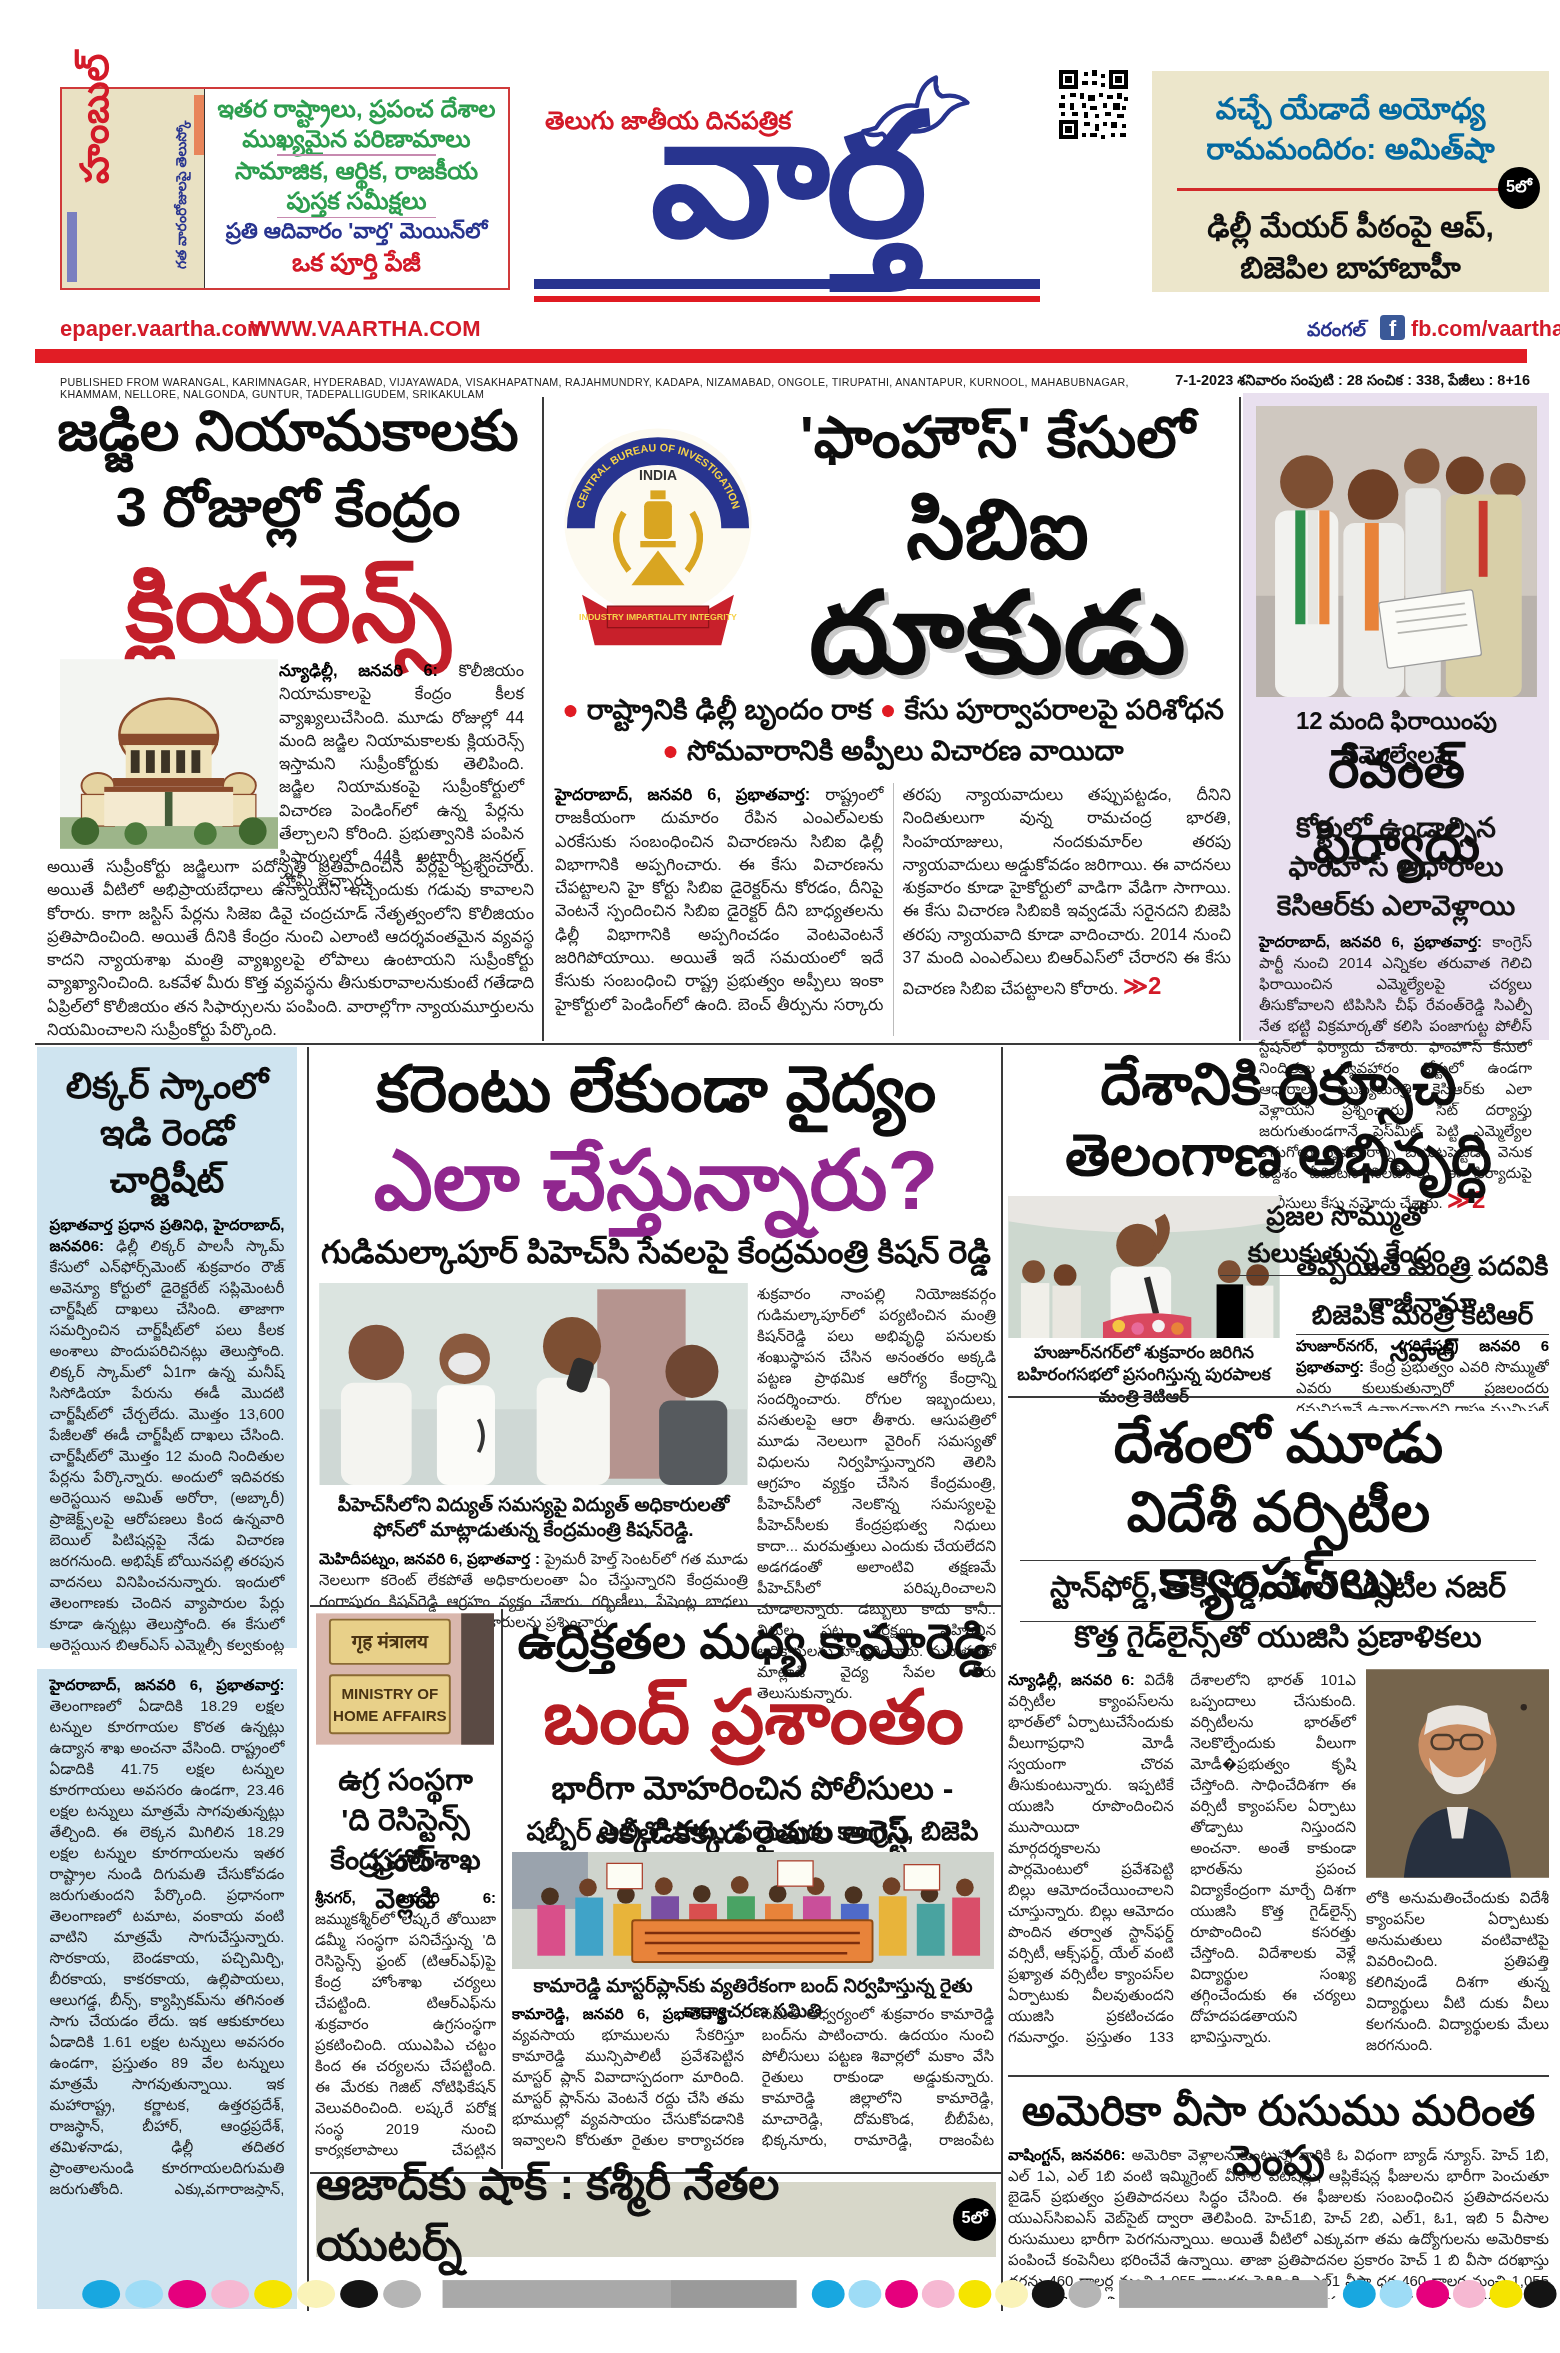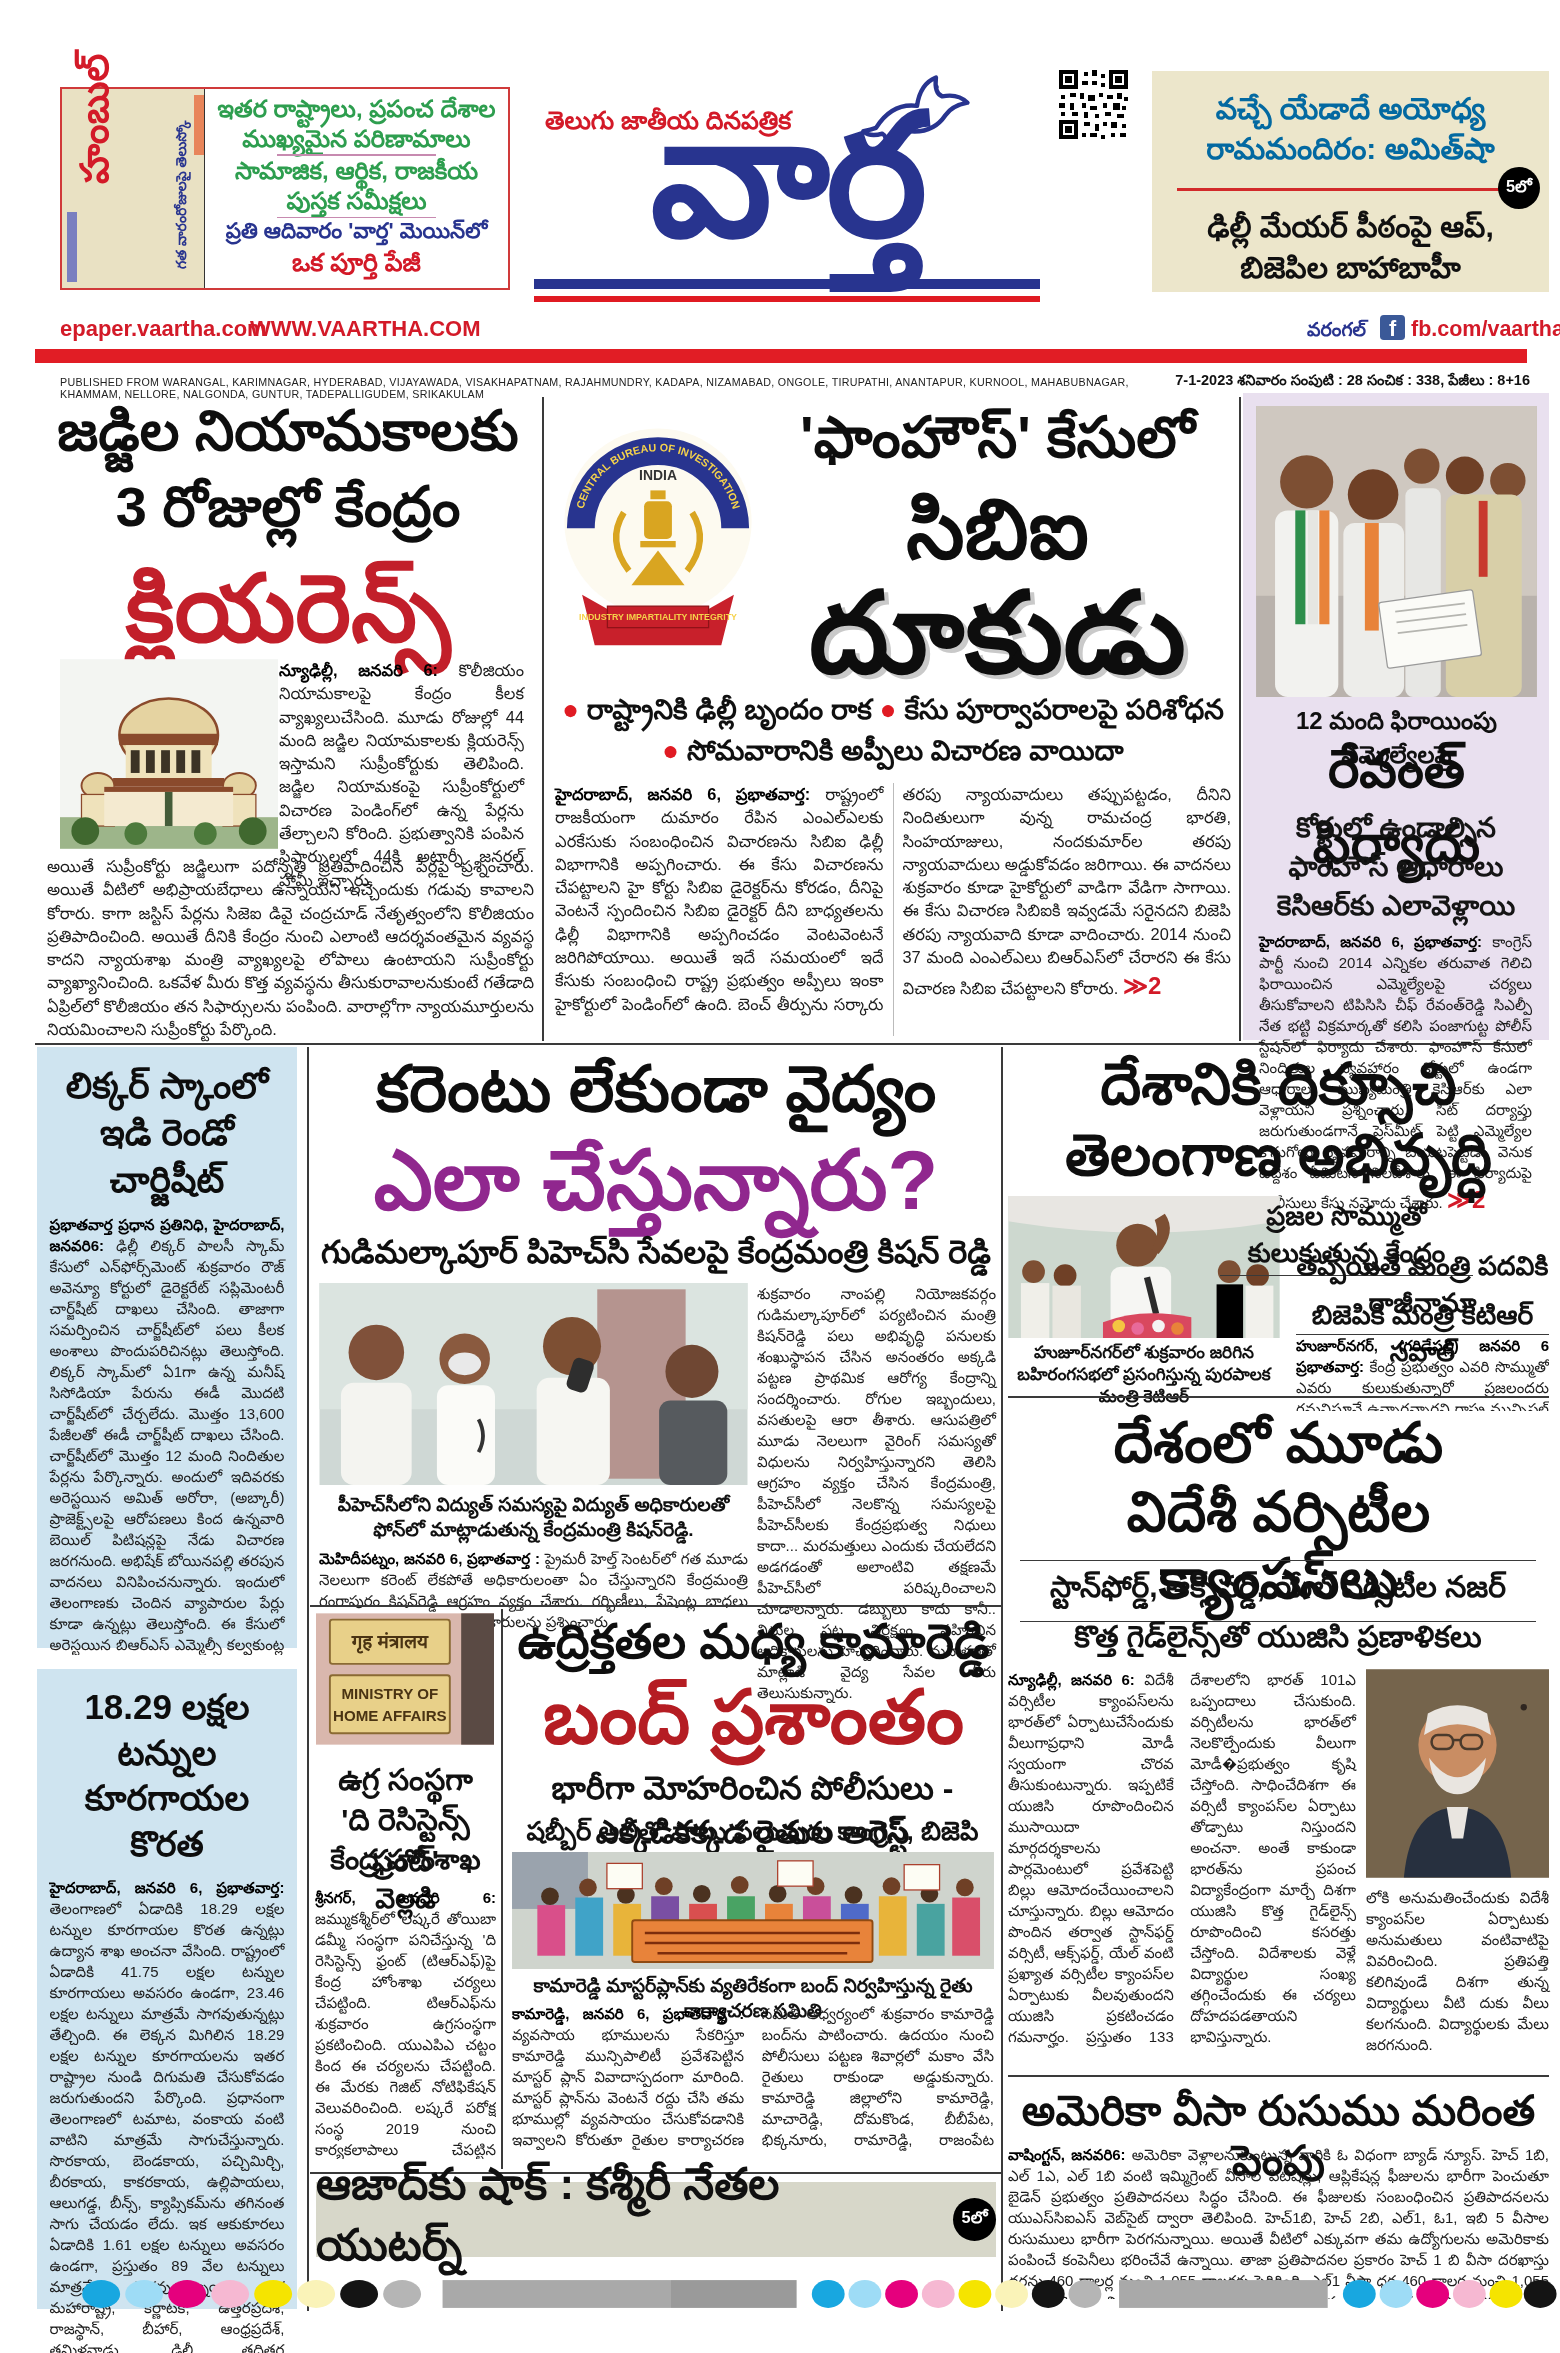--- a/index.html
+++ b/index.html
@@ -260,21 +260,20 @@
   <div class="abs" style="left:37px;top:1047px;width:260px;height:601px;background:#cfe4f0;">
     <div class="ctr xb" style="padding:16.4px 11.4px 5px;font-size:36px;line-height:1.3;color:#0d0d0d;">లిక్కర్ స్కాంలో ఇడి రెండో చార్జిషీట్</div>
     <div class="body-sm" style="padding:5px 12.6px;height:436px;overflow:hidden;">
       <span class="dl">ప్రభాతవార్త ప్రధాన ప్రతినిధి, హైదరాబాద్, జనవరి6:</span>
       <span>ఢిల్లీ లిక్కర్ పాలసీ స్కామ్ కేసులో ఎన్‌ఫోర్స్‌మెంట్ శుక్రవారం రౌజ్ అవెన్యూ కోర్టులో డైరెక్టరేట్ సప్లిమెంటరీ చార్జ్‌షీట్ దాఖలు చేసింది. తాజాగా సమర్పించిన చార్జ్‌షీట్‌లో పలు కీలక అంశాలు పొందుపరిచినట్లు తెలుస్తోంది. లిక్కర్ స్కామ్‌లో ఏ1గా ఉన్న మనీష్ సిసోడియా పేరును ఈడీ మొదటి చార్జ్‌షీట్‌లో చేర్చలేదు. మొత్తం 13,600 పేజీలతో ఈడీ చార్జ్‌షీట్ దాఖలు చేసింది. చార్జ్‌షీట్‌లో మొత్తం 12 మంది నిందితుల పేర్లను పేర్కొన్నారు. అందులో ఇదివరకు అరెస్టయిన అమిత్ అరోరా, (అబ్కారీ) ప్రాజెక్ట్స్‌లపై ఆరోపణలు కింద ఉన్నవారి బెయిల్ పిటిషన్లపై నేడు విచారణ జరగనుంది. అభిషేక్ బోయినపల్లి తరపున వాదనలు వినిపించనున్నారు. ఇందులో తెలంగాణకు చెందిన వ్యాపారుల పేర్లు కూడా ఉన్నట్లు తెలుస్తోంది. ఈ కేసులో అరెస్టయిన బిఆర్ఎస్ ఎమ్మెల్సీ కల్వకుంట్ల కవిత సన్నిహితుడు ఇప్పటికే విచారణ ఎదుర్కొంటున్నారు. 28నాన్న బిఎస్‌ఐఎస్ అనే సంస్థపైనా ఆరోపణలు ఉన్నాయి. సౌత్ గ్రూప్ గురించి ఈ ప్రస్తావన</span>
       
     </div>
   </div>
 
   <div class="abs" style="left:37px;top:1669px;width:260px;height:640px;background:#cfe4f0;">
-    <div class="ctr xb" style="padding:15px 10px 6.3px;font-size:35px;line-height:1.3;color:#0d0d0d;">18.29 లక్షల టన్నుల కూరగాయల కొరత</div>
     <div class="body-sm" style="padding:5px 12.6px;height:518px;overflow:hidden;">
       <span class="dl">హైదరాబాద్, జనవరి 6, ప్రభాతవార్త:</span>
       <span>తెలంగాణలో ఏడాదికి 18.29 లక్షల టన్నుల కూరగాయల కొరత ఉన్నట్లు ఉద్యాన శాఖ అంచనా వేసింది. రాష్ట్రంలో ఏడాదికి 41.75 లక్షల టన్నుల కూరగాయలు అవసరం ఉండగా, 23.46 లక్షల టన్నులు మాత్రమే సాగవుతున్నట్లు తేల్చింది. ఈ లెక్కన మిగిలిన 18.29 లక్షల టన్నుల కూరగాయలను ఇతర రాష్ట్రాల నుండి దిగుమతి చేసుకోవడం జరుగుతుందని పేర్కొంది. ప్రధానంగా తెలంగాణలో టమాట, వంకాయ వంటి వాటిని మాత్రమే సాగుచేస్తున్నారు. సొరకాయ, బెండకాయ, పచ్చిమిర్చి, బీరకాయ, కాకరకాయ, ఉల్లిపాయలు, ఆలుగడ్డ, బీన్స్, క్యాప్సికమ్‌ను తగినంత సాగు చేయడం లేదు. ఇక ఆకుకూరలు ఏడాదికి 1.61 లక్షల టన్నులు అవసరం ఉండగా, ప్రస్తుతం 89 వేల టన్నులు మాత్రమే సాగవుతున్నాయి. ఇక మహారాష్ట్ర, కర్ణాటక, ఉత్తరప్రదేశ్, రాజస్థాన్, బీహార్, ఆంధ్రప్రదేశ్, తమిళనాడు, ఢిల్లీ తదితర ప్రాంతాలనుండి కూరగాయలదిగుమతి జరుగుతోంది. ఎక్కువగారాజస్థాన్, మహారాష్ట్ర నుండి ఉల్లిగడ్డ, కర్ణాటకనుండి క్యాప్సికమ్, ఉత్తర ప్రదేశ్ నుండి ఆలుగడ్డలు దిగుమతి అవుతున్నాయి. రాష్ట్రంలో రోజు వారీ తలసరి కూరగాయల వినియోగం 325 గ్రాములు కాగా, 250 గ్రాములకు మించి లేదని లెక్క కట్టింది.</span>
     </div>
   </div>
 
   <div class="abs ctr kicker" style="left:315px;top:1051px;width:682px;font-size:64px;">కరెంటు లేకుండా వైద్యం</div>
   <div class="abs ctr xb purple" style="left:315px;top:1133px;width:682px;font-size:83px;">ఎలా చేస్తున్నారు?</div>
   <div class="abs ctr xb" style="left:315px;top:1234px;width:682px;font-size:32px;color:#0f0f0f;">గుడిమల్కాపూర్ పిహెచ్‌సి సేవలపై కేంద్రమంత్రి కిషన్ రెడ్డి ఆగ్రహం</div>
   <div class="abs photo" style="left:319px;top:1283px;width:429px;height:202px;">

